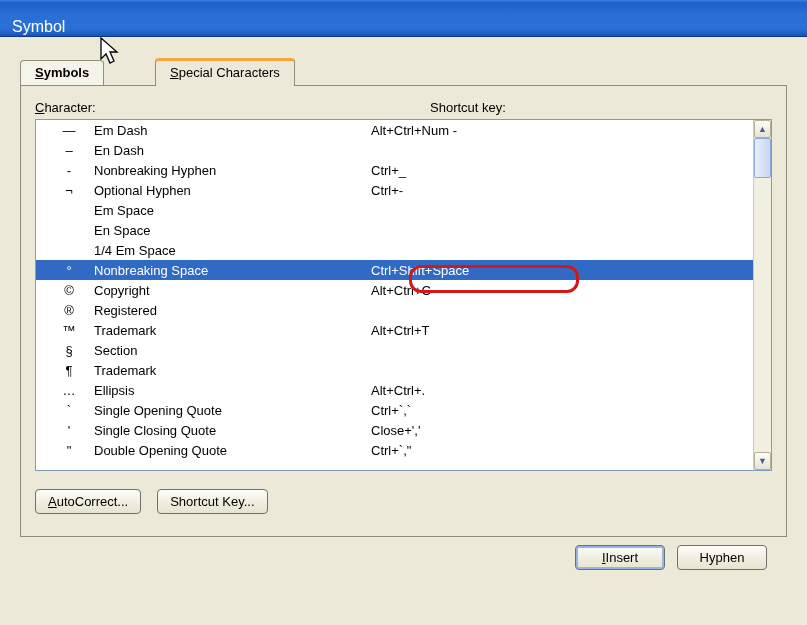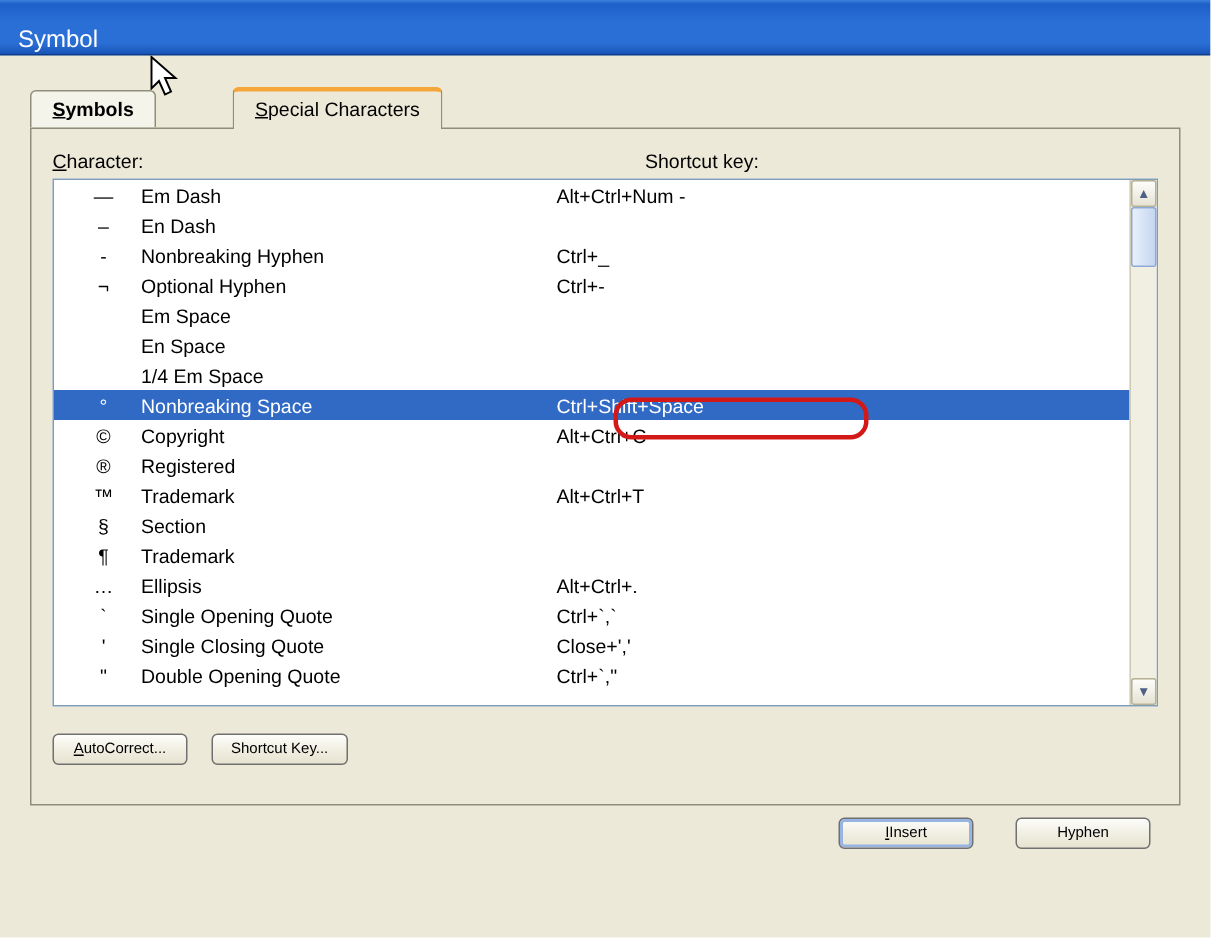--- a/index.html
+++ b/index.html
@@ -147,31 +147,31 @@
     margin-top: 18px;
     display:flex;
     gap: 16px;
   }
   .btn {
     background: linear-gradient(to bottom,#fdfdfb,#f1efe2 50%,#e6e3d1);
     border:1px solid #707070;
     border-radius:4px;
     padding: 4px 12px;
     font-family: Tahoma, Arial, sans-serif;
-    font-size: 10px;
+    font-size: 13px;
     cursor:pointer;
     min-width: 90px;
     text-align: center;
   }
   .btn.default {
     box-shadow: 0 0 0 2px #98b4e3 inset;
   }
   .dlg-btns {
     display:flex;
-    gap: 28px;
+    gap: 12px;
     justify-content:flex-end;
     padding: 8px 20px 0 0;
   }
 </style>
 </head>
 <body>
 
 <div class="titlebar">
   <span>Symbol</span>
 </div>

